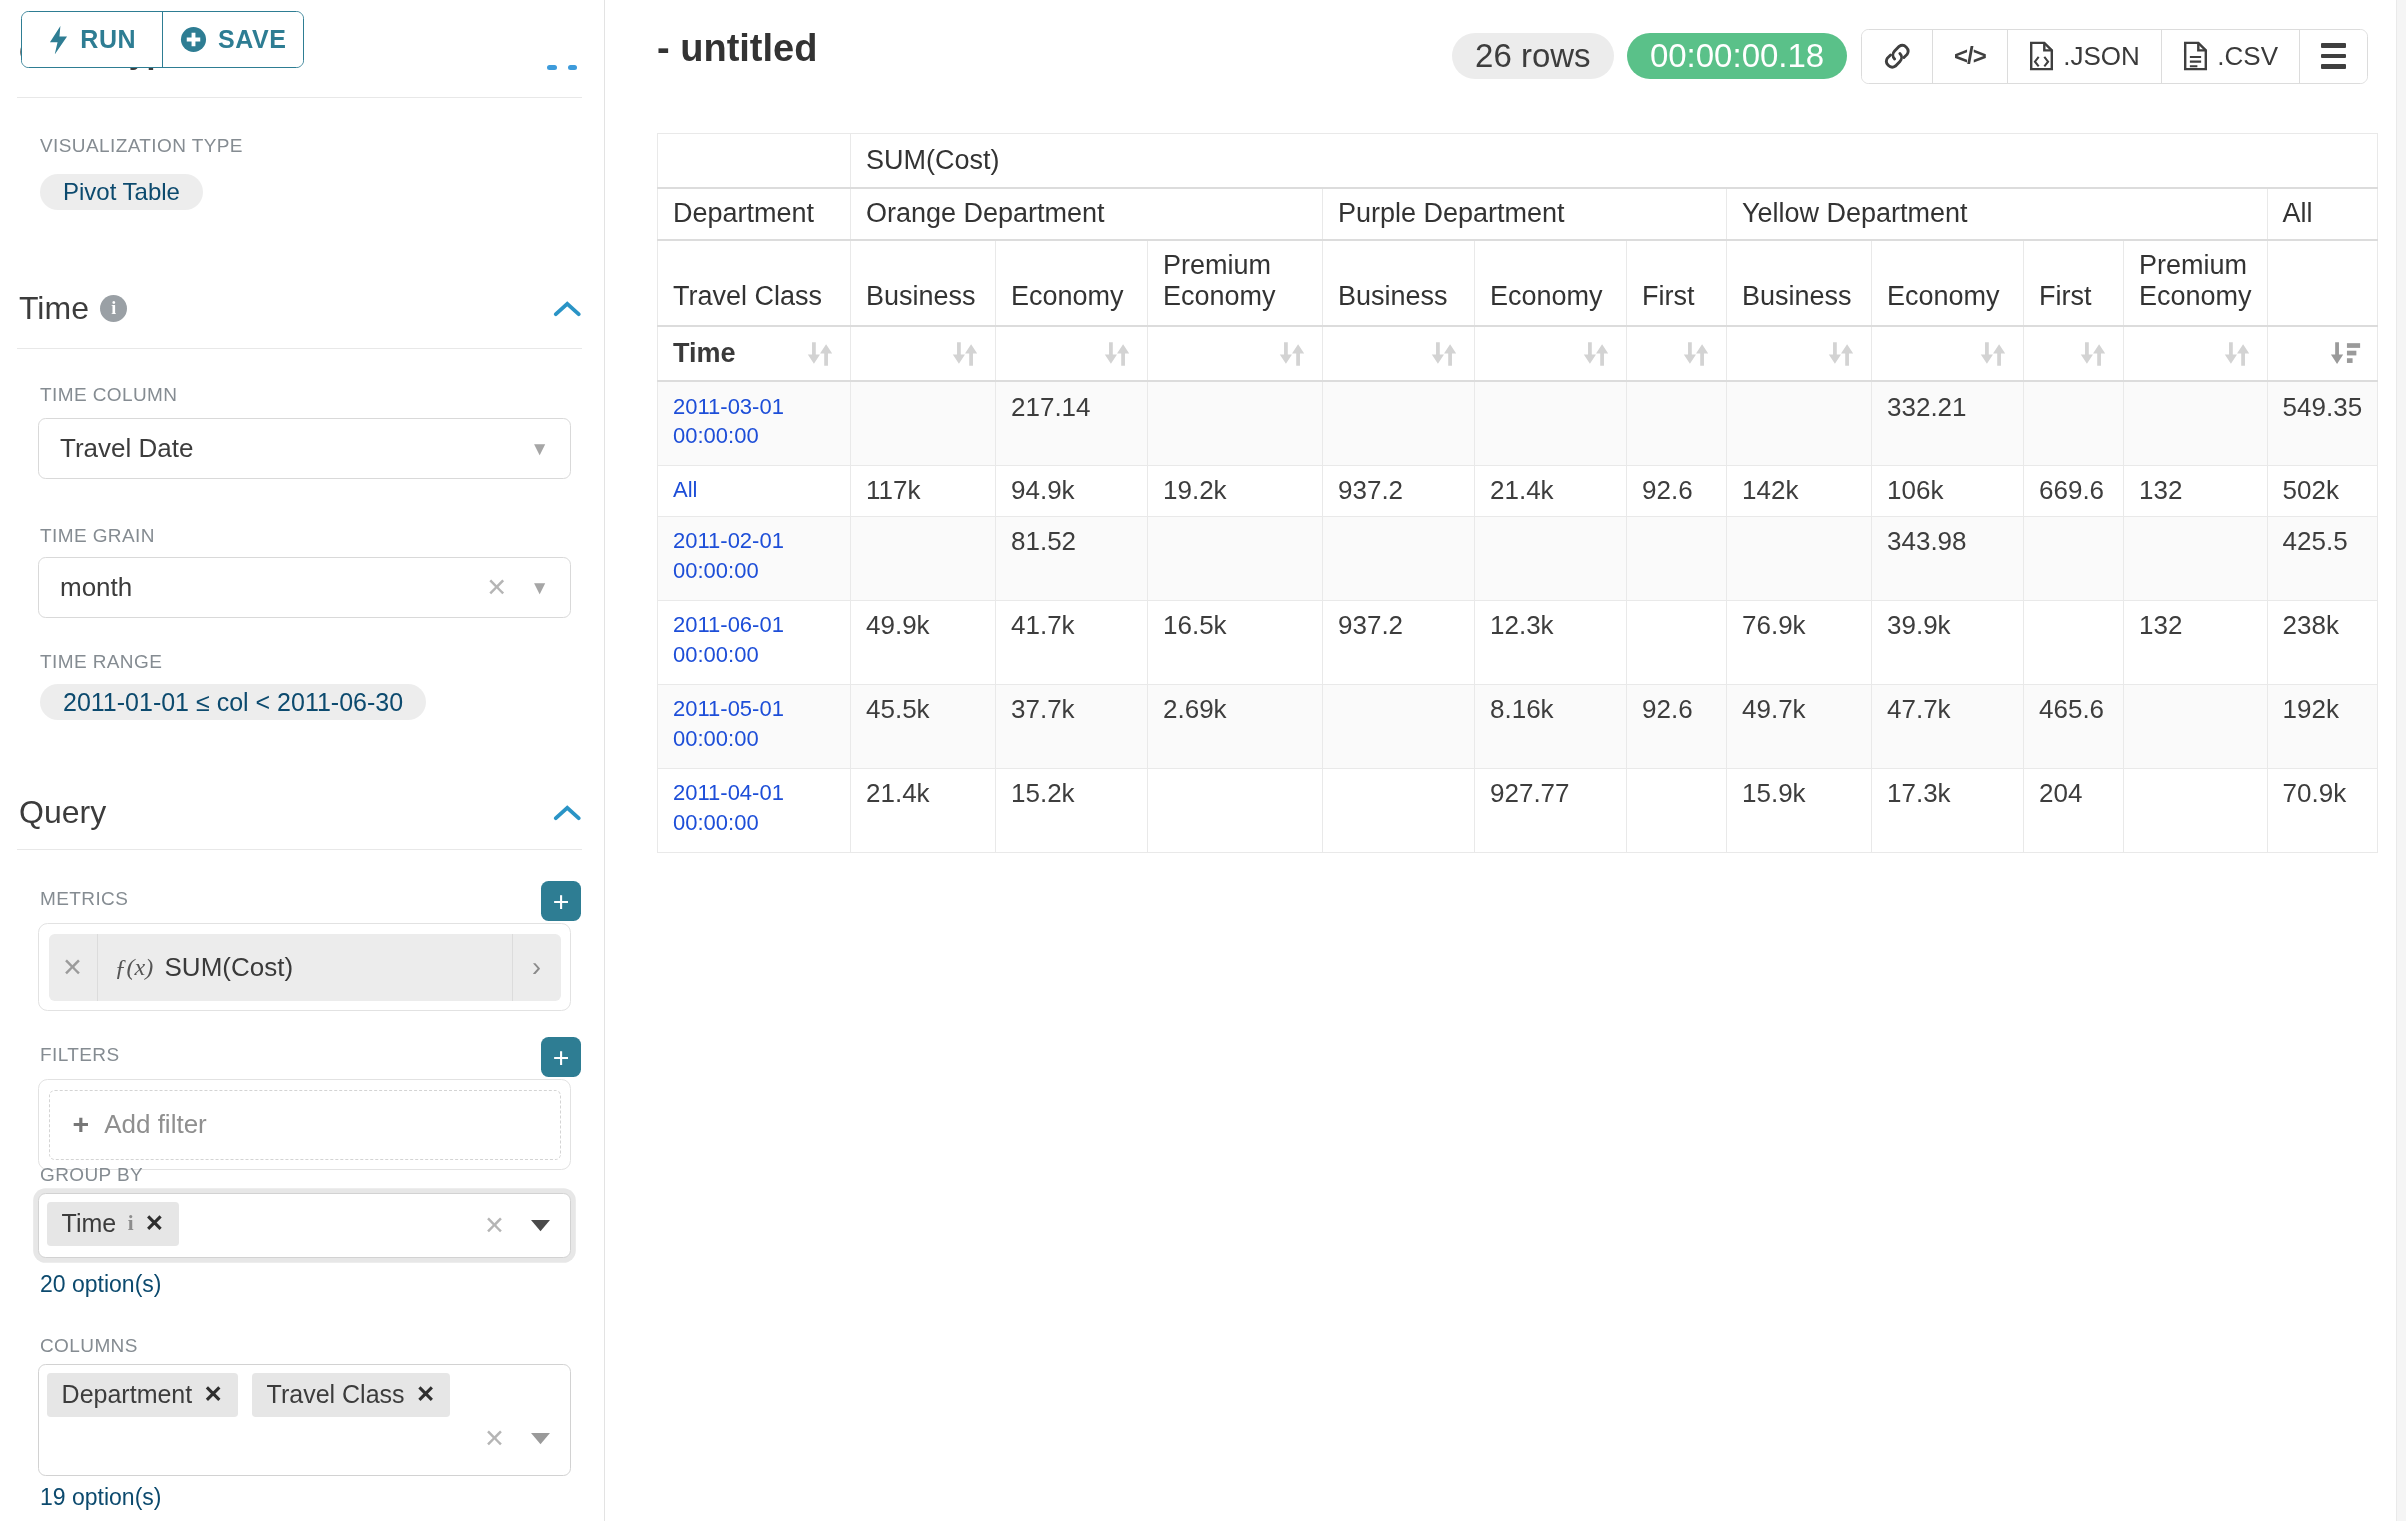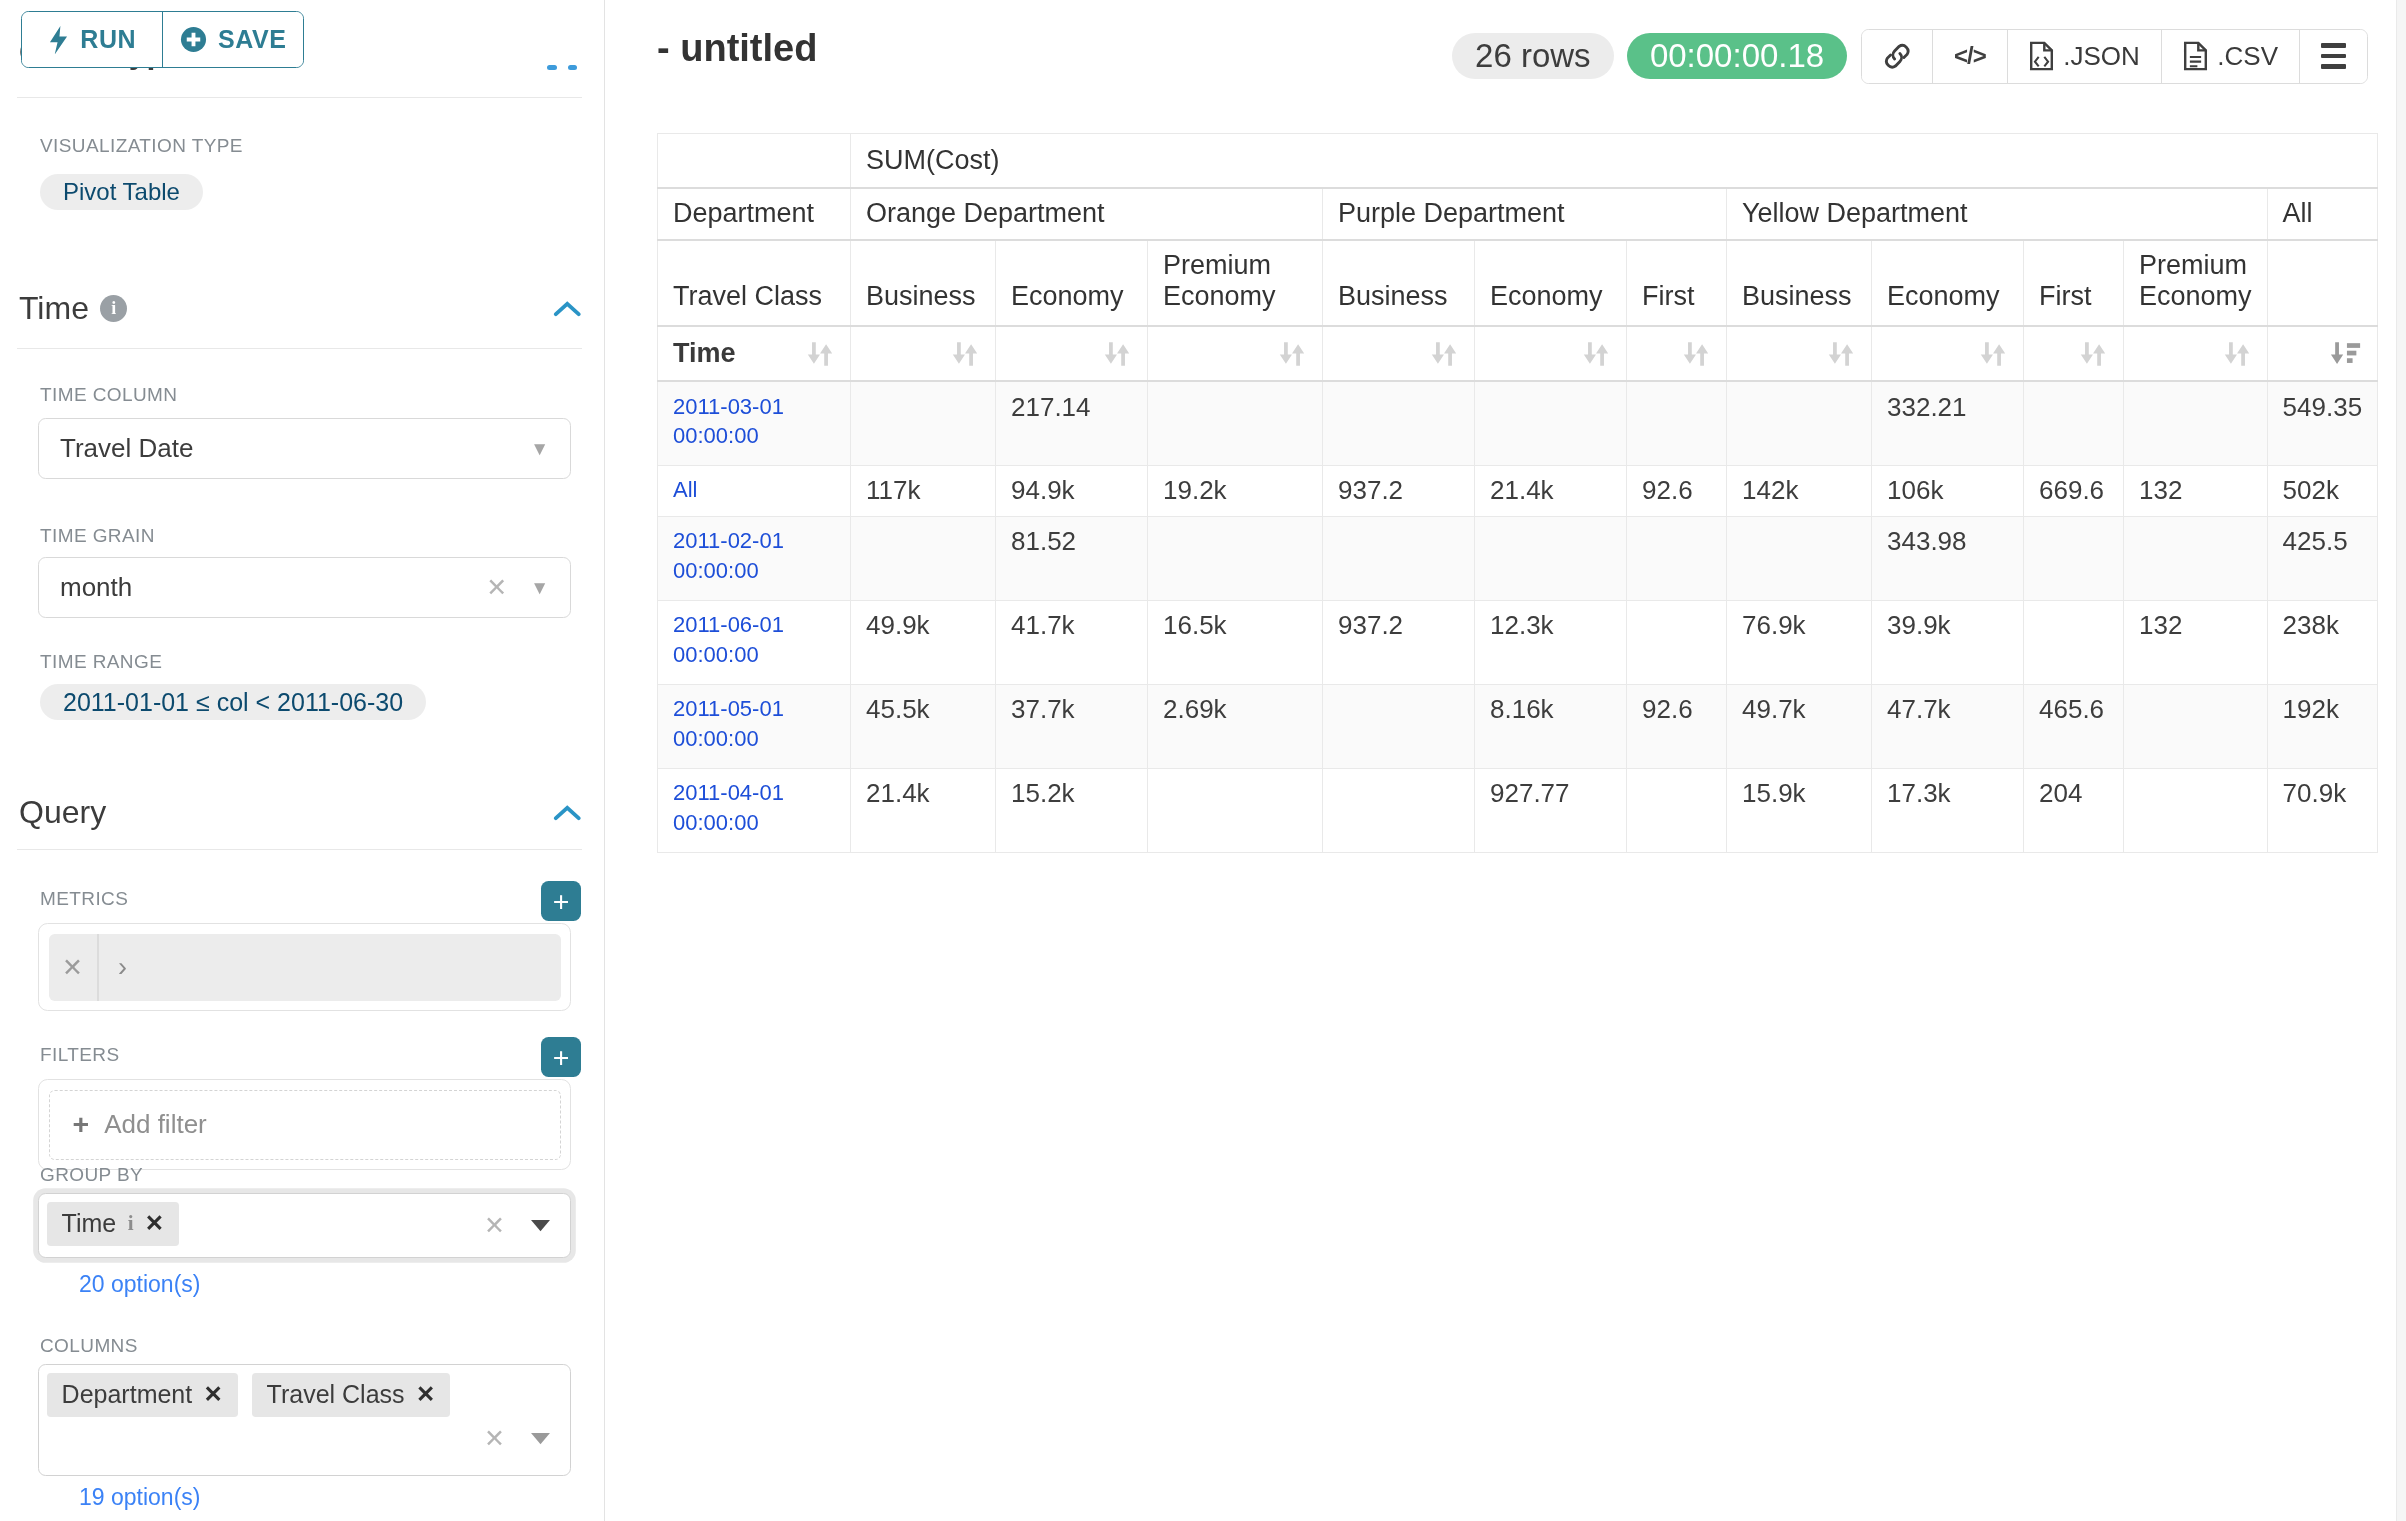--- a/index.html
+++ b/index.html
@@ -14,21 +14,21 @@
   .btn-group { position:absolute; left:21px; top:11.4px; width:283px; height:57px; display:flex; z-index:2; background:#fff; border:1.9px solid #2e7d93; border-radius:7.6px; overflow:hidden; }
   .btn-group .btn { flex:1; display:flex; align-items:center; justify-content:center; gap:11.4px; background:#fff; border:none; cursor:pointer; font-family:inherit; font-size:25px; font-weight:700; color:#2e7d93; letter-spacing:0.5px; }
   .btn-group .btn + .btn { border-left:1.9px solid #2e7d93; }
 
   .dots { position:absolute; top:65px; left:547px; display:flex; gap:11.4px; z-index:2; }
   .dots i { width:9.5px; height:4.8px; border-radius:2.9px; background:#3d9bdb; }
 
   .panel-hr { position:absolute; left:17px; width:565px; height:0; border-top:1.9px solid #e8e8e8; }
 
   .ctl-label { position:absolute; left:40px; font-size:19px; letter-spacing:0.4px; color:#858c92; font-weight:400; white-space:nowrap; }
-  .hint { position:absolute; left:40px; font-size:23px; color:#3b82f6;margin-left:39px; }
+  .hint { position:absolute; left:40px; font-size:23px; color:#0c4a6e; }
 
   .pill { display:inline-flex; align-items:center; background:#ededed; border-radius:950px; font-size:24px; color:#0c4a6e; padding:0 23px; height:36px; white-space:nowrap; }
   #time-range-pill { height:36px; font-size:25px; }
 
   .section-header { position:absolute; left:19px; right:23px; display:flex; align-items:center; gap:11.4px; font-size:32px; color:#3c3c3c; }
   .section-header .chev { margin-left:auto; }
   .info-dot { width:27px; height:27px; border-radius:50%; background:#9aa0a5; color:#fff; font-size:18px; font-weight:700; display:inline-flex; align-items:center; justify-content:center; font-family:"Liberation Serif",serif; }
 
   .select { position:absolute; left:38px; width:533px; height:61px; border:1.9px solid #d9d9d9; border-radius:7.6px; background:#fff; display:flex; align-items:center; font-size:26px; color:#3c3c3c; padding:0 21px; }
   .select .caret { margin-left:auto; color:#a6a6a6; font-size:19px; }
@@ -154,20 +154,24 @@
         <path d="M3 16 L15 5 L27 16" fill="none" stroke="#2a94c6" stroke-width="4" stroke-linecap="round"></path>
       </svg>
   </div>
   <div class="panel-hr" style="top:849px"></div>
 
   <div class="ctl-label" style="top:888px">METRICS</div>
   <button class="plus-btn" style="top:881px">+</button>
   <div class="outer-box" style="top:923px">
     <div class="metric-pill">
       <span class="seg-x">✕</span>
+      <span class="seg-main">
+        <span class="fx">ƒ(x)</span>
+        <span>SUM(Cost)</span>
+      </span>
       <span class="seg-arrow">›</span>
     </div>
   </div>
 
   <div class="ctl-label" style="top:1044px">FILTERS</div>
   <button class="plus-btn" style="top:1037px">+</button>
   <div class="outer-box" style="top:1079px">
     <div class="dashed-inner">
       <span class="plus">+</span>
       <span>Add filter</span>

